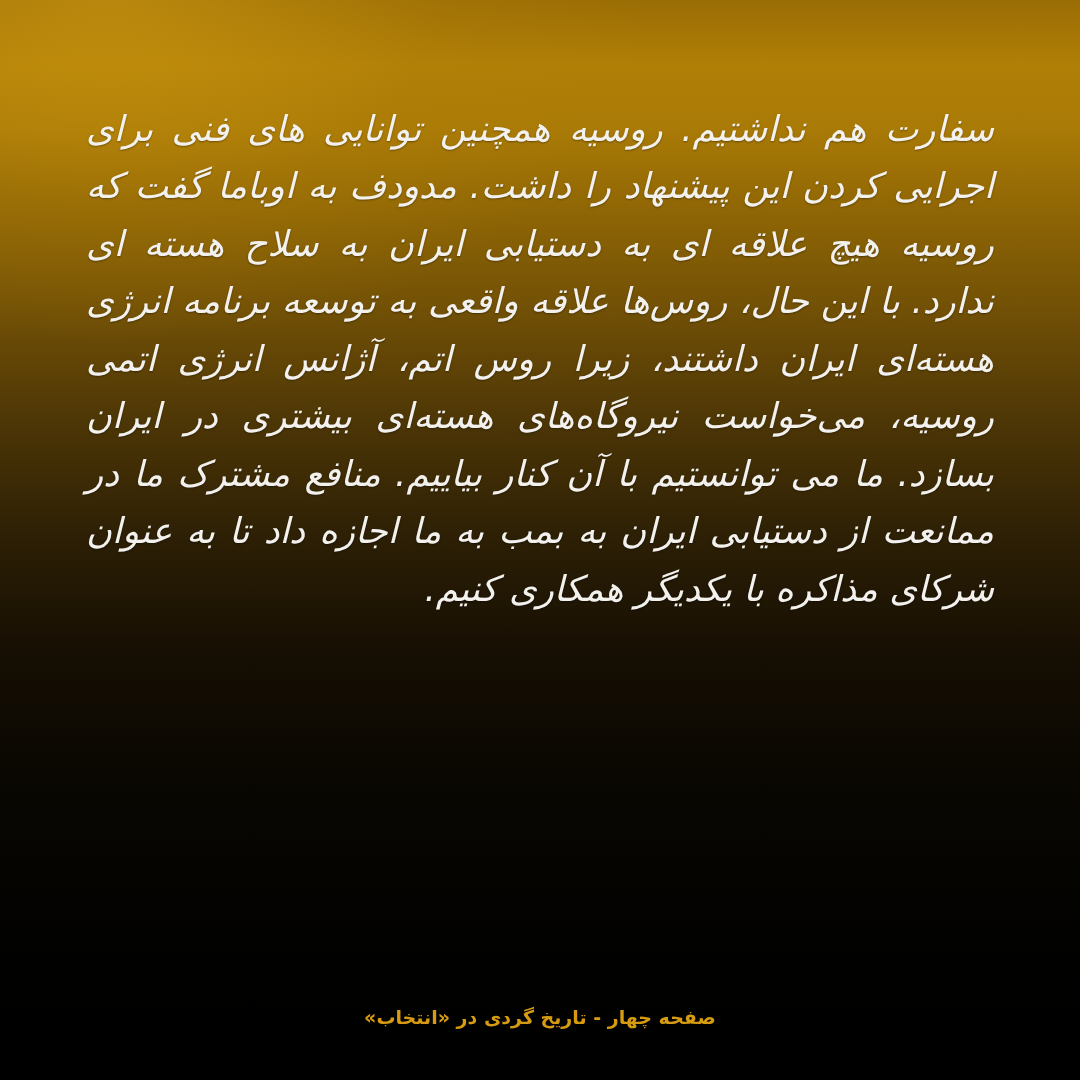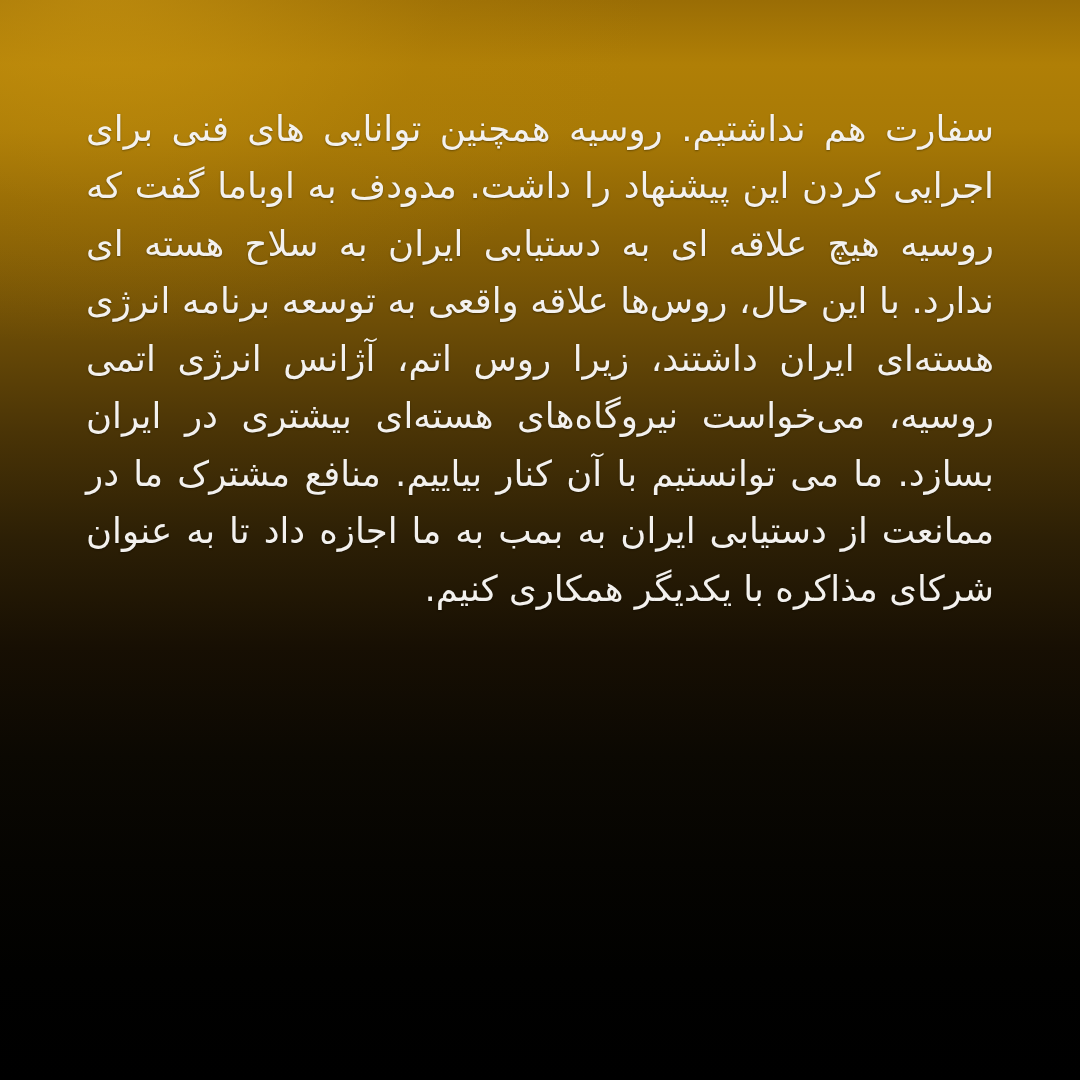--- a/index.html
+++ b/index.html
@@ -45,20 +45,21 @@
     width: 760px;
     height: 520px;
     background: radial-gradient(ellipse at 30% 30%, rgba(214,160,20,0.55) 0%, rgba(180,130,10,0.25) 45%, rgba(0,0,0,0) 72%);
     pointer-events: none;
   }
 
   .content {
     position: relative;
     z-index: 2;
     padding: 64px 86px 0 86px;
+    font-style: italic;
   }
 
   .body-text {
     color: #f3f1ee;
     font-size: 35.5px;
     line-height: 1.62;
     text-align: justify;
     text-justify: inter-word;
     letter-spacing: 0px;
     direction: rtl;
@@ -102,14 +103,15 @@
 
 <div class="card">
 
   <div class="glow"></div>
 
   <div class="content">
     <p class="body-text">سفارت هم نداشتیم. روسیه همچنین توانایی های فنی برای اجرایی کردن این پیشنهاد را داشت. مدودف به اوباما گفت که روسیه هیچ علاقه ای به دستیابی ایران به سلاح هسته ای ندارد. با این حال، روس‌ها علاقه واقعی به توسعه برنامه انرژی هسته‌ای ایران داشتند، زیرا روس اتم، آژانس انرژی اتمی روسیه، می‌خواست نیروگاه‌های هسته‌ای بیشتری در ایران بسازد. ما می توانستیم با آن کنار بیاییم. منافع مشترک ما در ممانعت از دستیابی ایران به بمب به ما اجازه داد تا به عنوان شرکای مذاکره با یکدیگر همکاری کنیم.</p>
   </div>
 
 
+  <div class="footer">صفحه چهار - تاریخ گردی در «انتخاب»</div>
 
 </div>
 
 </body></html>

